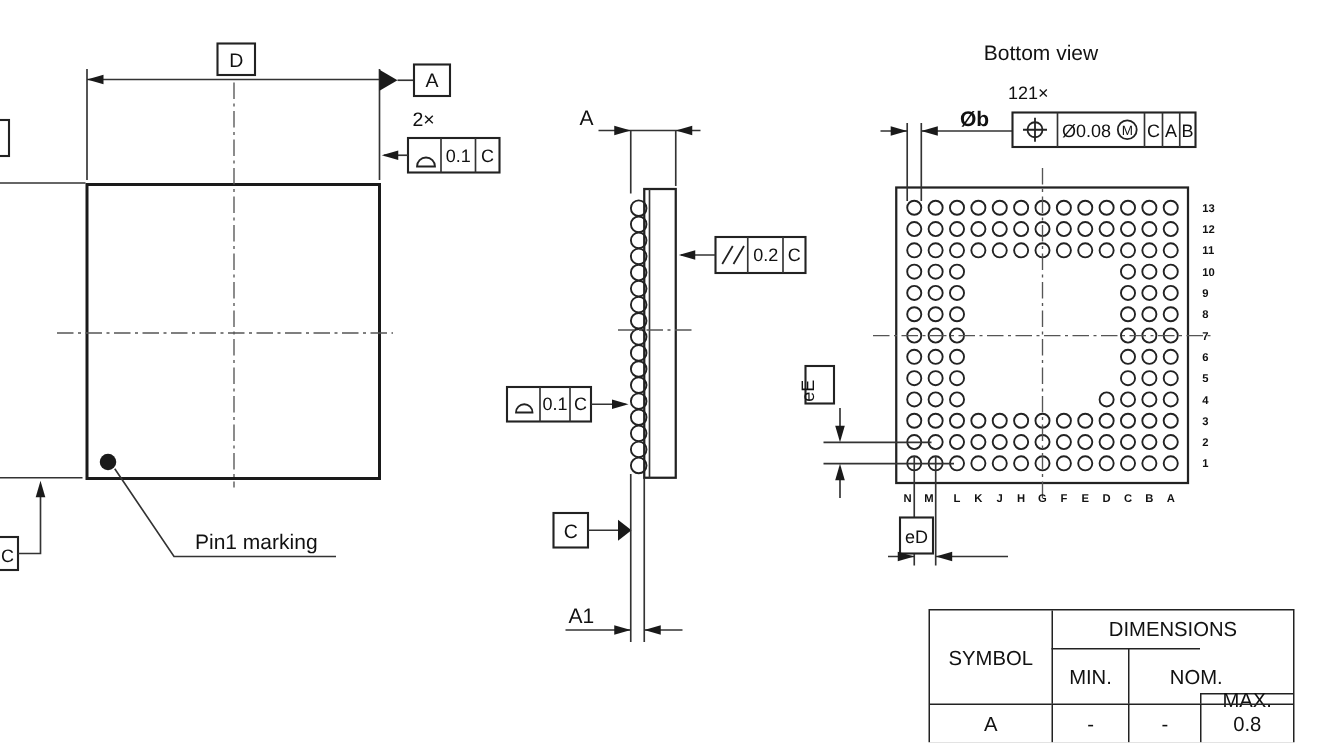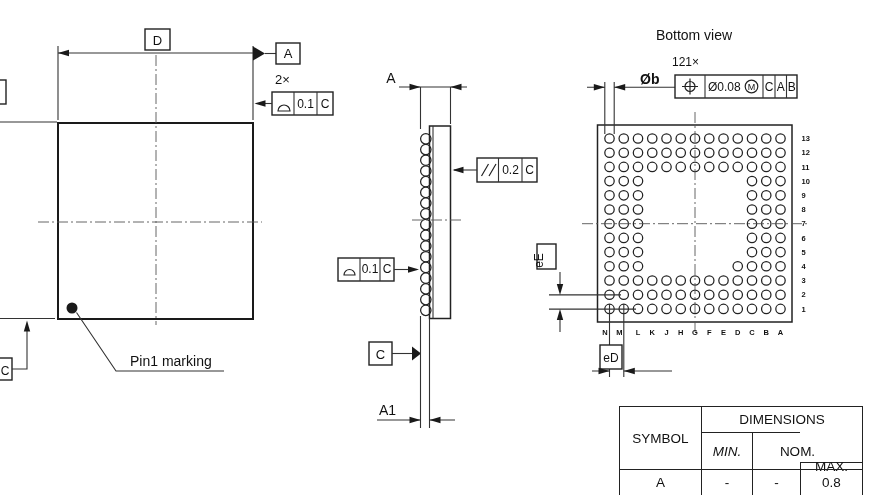--- a/index.html
+++ b/index.html
@@ -24,21 +24,21 @@
   .dot{fill:#1a1a1a;}
   
   .dim-table{position:absolute;left:619px;top:406px;display:grid;
              grid-template-columns:81px 51px 48px 62px;
              grid-template-rows:25px 37px 26px;
              border:1.6px solid #222;background:#fff;color:#111;font-size:13.5px;}
   .cell{border-left:1.4px solid #222;border-top:1.4px solid #222;
         display:flex;align-items:center;justify-content:center;}
   .c-sym{grid-area:1/1/3/2;border-left:none;border-top:none;}
   .c-dims{grid-area:1/2/2/5;border-top:none;}
-  .c-min{grid-area:2/2/3/3;font-style:italic;} .c-nom{grid-area:2/3/3/4;padding-left:42px;} .c-max{grid-area:2/4/3/5;margin-top:30px;}
+  .c-min{grid-area:2/2/3/3;} .c-nom{grid-area:2/3/3/4;padding-left:42px;} .c-max{grid-area:2/4/3/5;margin-top:30px;}
   .r-sym{grid-area:3/1/4/2;border-left:none;} .r-min{grid-area:3/2/4/3;}
   .r-nom{grid-area:3/3/4/4;} .r-max{grid-area:3/4/4/5;}
 </style>
 </head>
 <body>
 
 <div class="canvas">
 <svg width="880" height="495" viewBox="0 0 880 495">
 
   <g>

